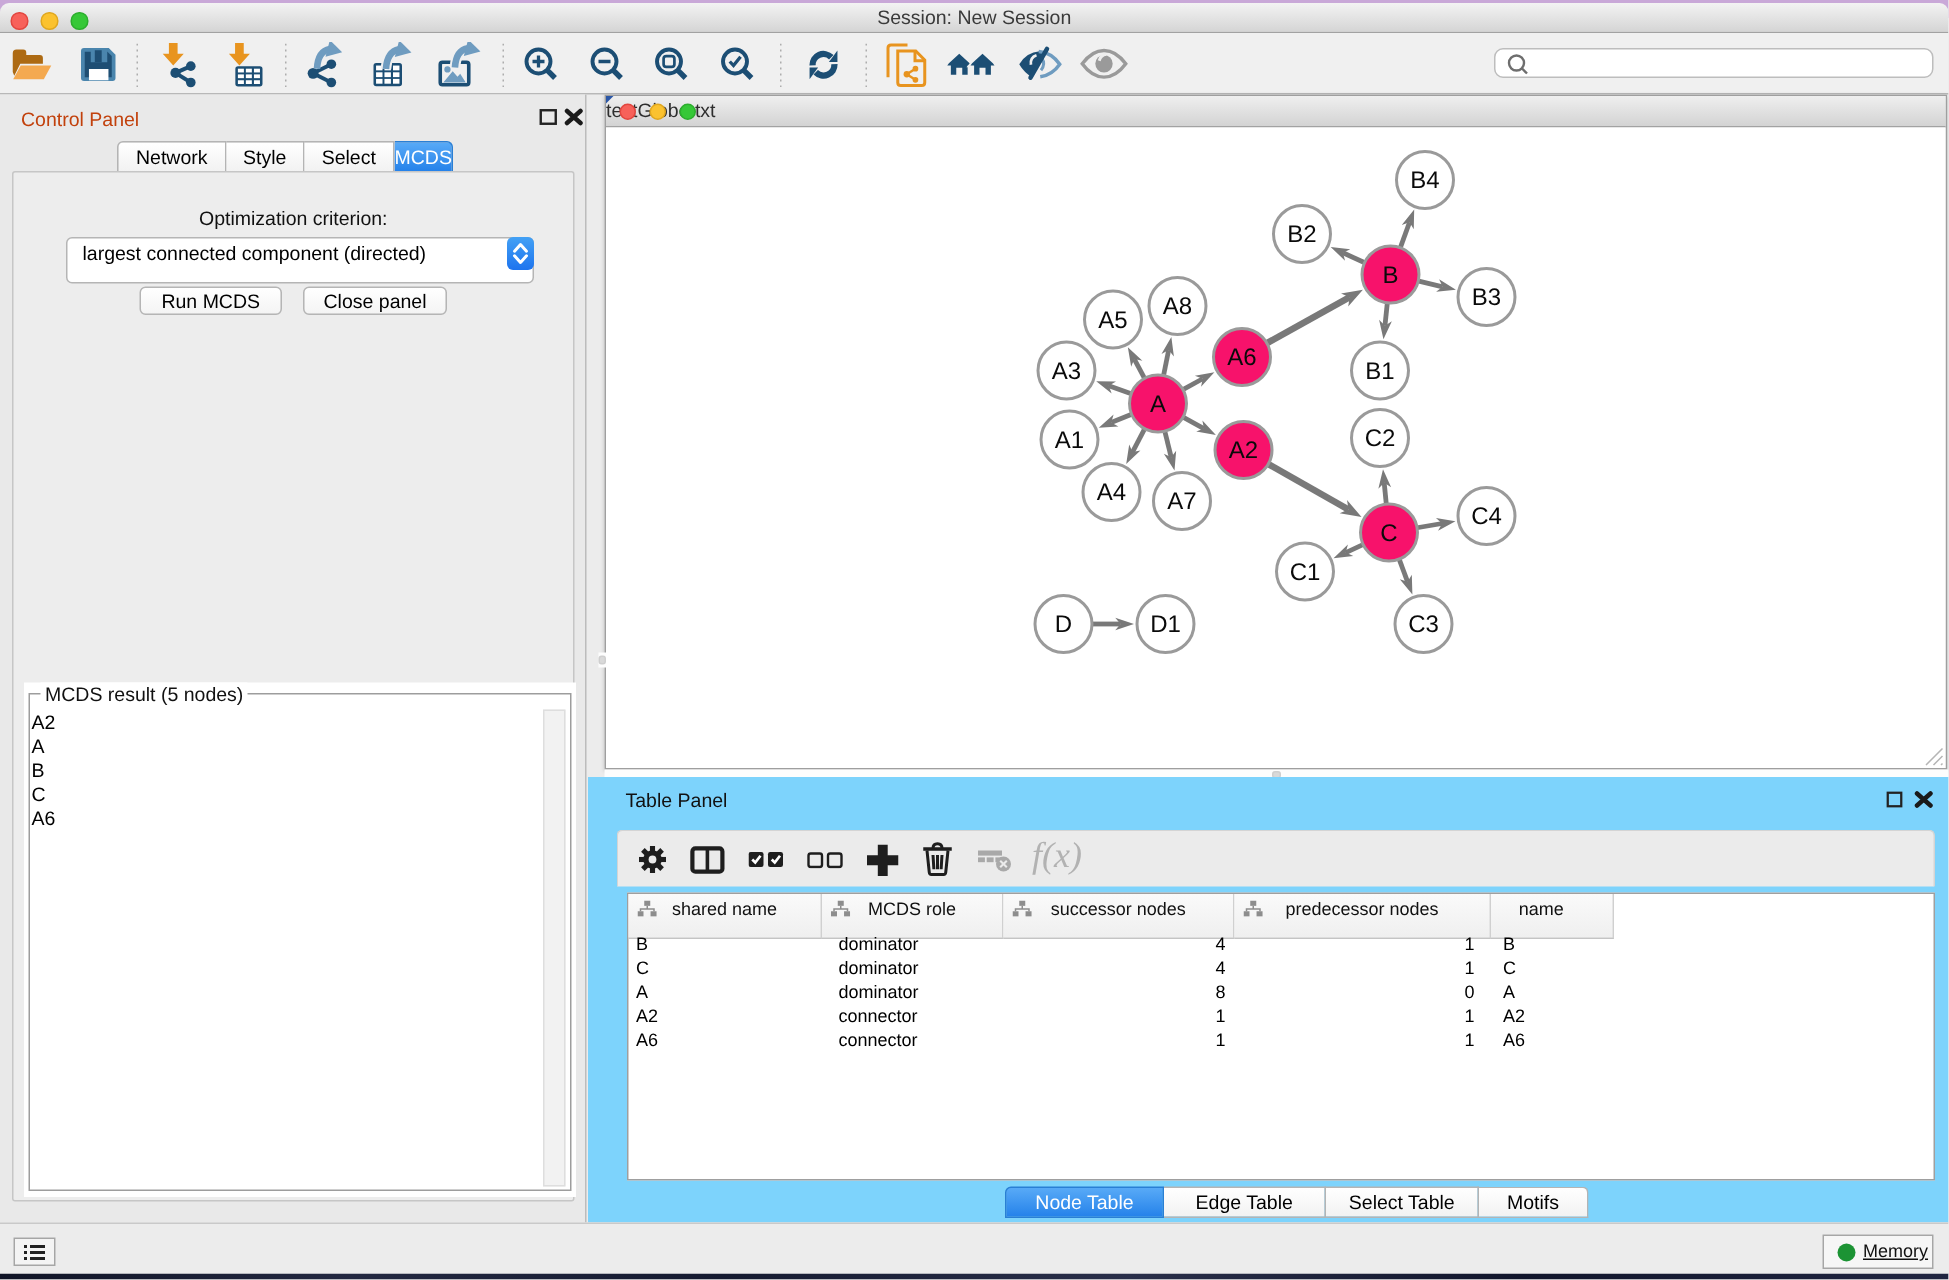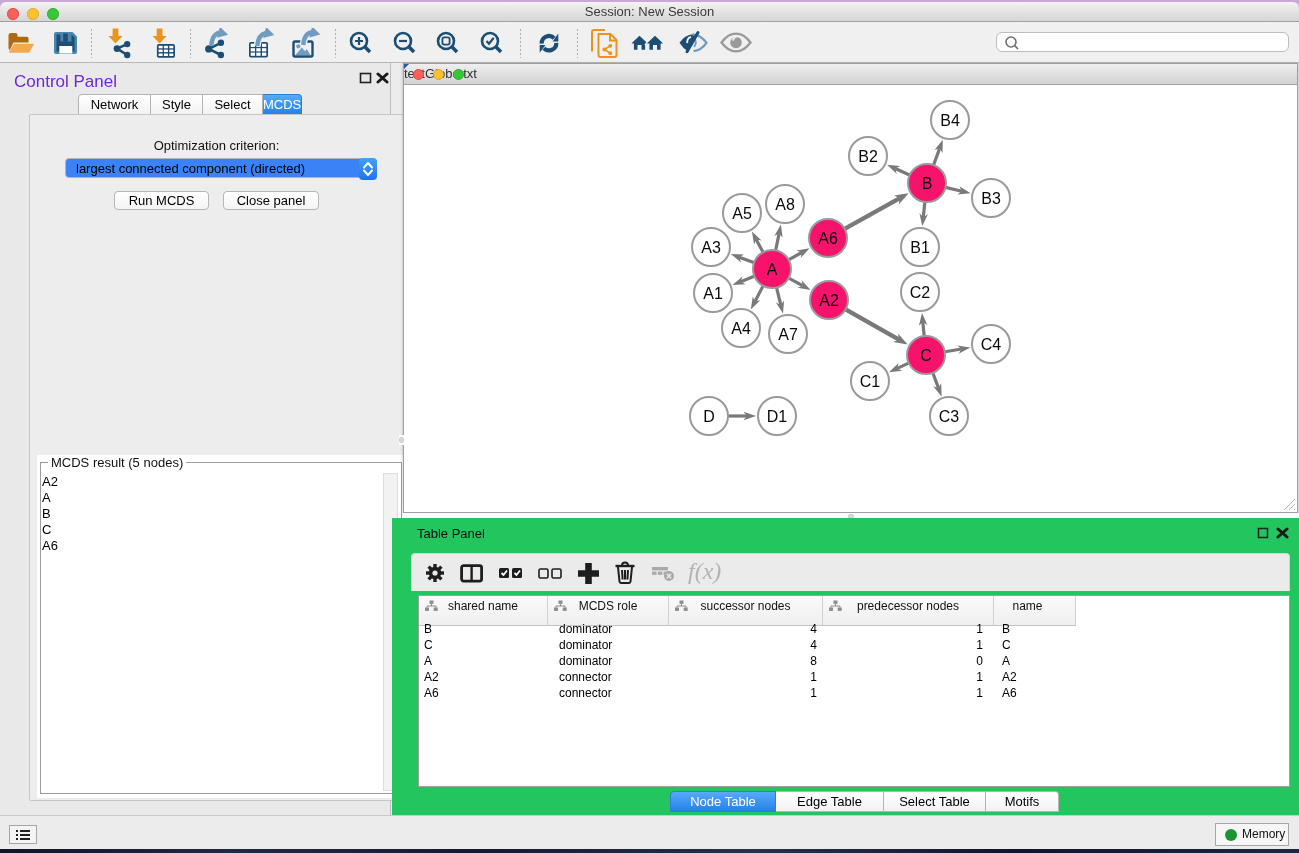--- a/index.html
+++ b/index.html
@@ -21,69 +21,69 @@
 
 #toolbar { left:0; top:22px; width:1299px; height:41px; background:#f0f0f0; border-bottom:1px solid #b8b8b8; }
 .tbi { position:absolute; top:2px; }
 .tsep { position:absolute; top:7px; width:1px; height:29px;
   background-image:linear-gradient(#adadad 40%, rgba(0,0,0,0) 0%);
   background-size:1px 4px; background-repeat:repeat-y; }
 #searchbox { position:absolute; left:996px; top:10px; width:293px; height:20px; background:#fff;
   border:1px solid #bdbdbd; border-radius:6px; }
 
 #cpanel { left:0; top:63px; width:391px; height:752px; background:#e9e9e9; border-right:1px solid #bcbcbc; }
-#cpanel .hdr { position:absolute; left:14px; top:9px; font-size:17px; color:#6d28d9; }
+#cpanel .hdr { position:absolute; left:14px; top:9px; font-size:13px; color:#c2410c; }
 .wicons { position:absolute; }
 .tabrow { position:absolute; display:flex;justify-content:space-between; }
 .tab { font-size:13px; color:#000; background:linear-gradient(#ffffff,#f2f2f2); border:1px solid #b4b4b4;
   border-left:none; height:21px; line-height:20px; text-align:center; white-space:nowrap; }
 .tab.first { border-left:1px solid #b4b4b4; border-radius:4px 0 0 0; }
 .tab.last { border-radius:0 4px 0 0; }
 .tab.sel { background:linear-gradient(#58aaf7,#2582ea); color:#fff; border-color:#2a7fd4; }
 #cpbox { position:absolute; left:8px; top:51px; width:375px; height:687px; background:#ededed;
-  border:1px solid #c6c6c6; border-radius:2px;margin-left:21px; }
+  border:1px solid #c6c6c6; border-radius:2px; }
 #optlabel { position:absolute; left:0; top:23px; width:100%; text-align:center; font-size:13px; color:#111; }
-#dropdown { position:absolute; left:35px; top:43px; width:312px; height:20px; background:#3b82f6;
+#dropdown { position:absolute; left:35px; top:43px; width:312px; height:31px; background:#ffffff;
   border:1px solid #b5b5b5; border-radius:4px; font-size:13px; color:#000; line-height:20px; padding-left:10px; }
 #dropdown .step { position:absolute; right:-1px; top:-1px; width:18px; height:22px; border-radius:4px;
   background:linear-gradient(#43a1f5,#1e74ee); }
 .btn { position:absolute; height:19px; background:linear-gradient(#ffffff,#f4f4f4); border:1px solid #b5b5b5;
   border-radius:4px; font-size:13px; color:#000; text-align:center; line-height:17px; }
 #resultwrap { position:absolute; left:7px; top:340px; width:368px; height:343px; background:#fff; }
 #fieldset { position:absolute; left:3px; top:7px; right:3px; bottom:4px; border:1px solid #9d9d9d; }
 #fslegend { position:absolute; left:11px; top:0px; background:#fff; padding:0 3px; font-size:13px; color:#111; }
 #mlist { position:absolute; left:5px; top:19px; font-size:13px; color:#000; line-height:16px; }
 #mscroll { position:absolute; left:346px; top:18px; width:15px; height:318px; background:#f2f2f2; border:1px solid #dedede; }
 
 #netwin { left:403px; top:63px; width:895px; height:450px; background:#fff;
   border:1px solid #9f9f9f; box-shadow:0 1px 3px rgba(0,0,0,0.25); }
 #nettitle { position:absolute; left:0; top:0; width:100%; height:21px;
   background:linear-gradient(#efefef,#d3d3d3); border-bottom:1px solid #a2a2a2; }
 #nettitle .title { width:100%; text-align:left; font-size:13px; color:#2e2e2e; line-height:20px; }
 #netcanvas { position:absolute; left:0; top:21px; width:893px; height:427px; background:#fff; }
 
-#tpanel { left:392px; top:518px; width:907px; height:297px; background:#22c55e; }
+#tpanel { left:392px; top:518px; width:907px; height:297px; background:#7dd3fc; }
 #tpanel .hdr { position:absolute; left:25px; top:8px; font-size:13px; color:#111; }
 #ttoolbar { position:absolute; left:19px; top:35px; width:879px; height:38px; background:#ebebeb;
   border:1px solid #d4d4d4; border-radius:4px 4px 0 0; border-bottom:none; }
 #ttable { position:absolute; left:26px; top:77px; width:872px; height:192px; background:#fff; border:1px solid #9f9f9f; }
 .thead { position:absolute; top:0; height:30px; background:linear-gradient(#fafafa,#efefef);
   border-right:1px solid #d0d0d0; border-bottom:1px solid #c4c4c4; font-size:12px; color:#111; }
 .thead .lbl { position:absolute; width:100%; text-align:center; line-height:21px; }
 .trow { position:absolute; font-size:12px; color:#000; height:16px; line-height:16px; }
 
 #btabs { position:absolute; left:278px; top:273px; display:flex; }
 
 #statusbar { left:0; top:815px; width:1299px; height:34px; background:#ececec; border-top:1px solid #c9c9c9; }
 #menubtn { position:absolute; left:9px; top:9px; width:28px; height:19px; background:#f4f4f4;
   border:1px solid #a6a6a6; }
 #membtn { position:absolute; left:1215px; top:7px; width:74px; height:23px; background:#f6f6f6;
   border:1px solid #a6a6a6; font-size:12px; color:#111; }
 #membtn .dot { position:absolute; left:9px; top:5px; width:12px; height:12px; border-radius:50%; background:#1c9334; }
-#membtn .txt { position:absolute; left:26px; top:0; line-height:21px; }
+#membtn .txt { position:absolute; left:26px; top:0; line-height:21px;text-decoration:underline; }
 </style>
 </head>
 <body>
 <div class="abs" id="deskTop"></div>
 <div class="abs" id="deskBottom"></div>
 <div class="abs" id="titlebar">
   <div class="tl r"></div>
     <div class="tl y"></div>
     <div class="tl g"></div>
   <div class="title">Session: New Session</div>

